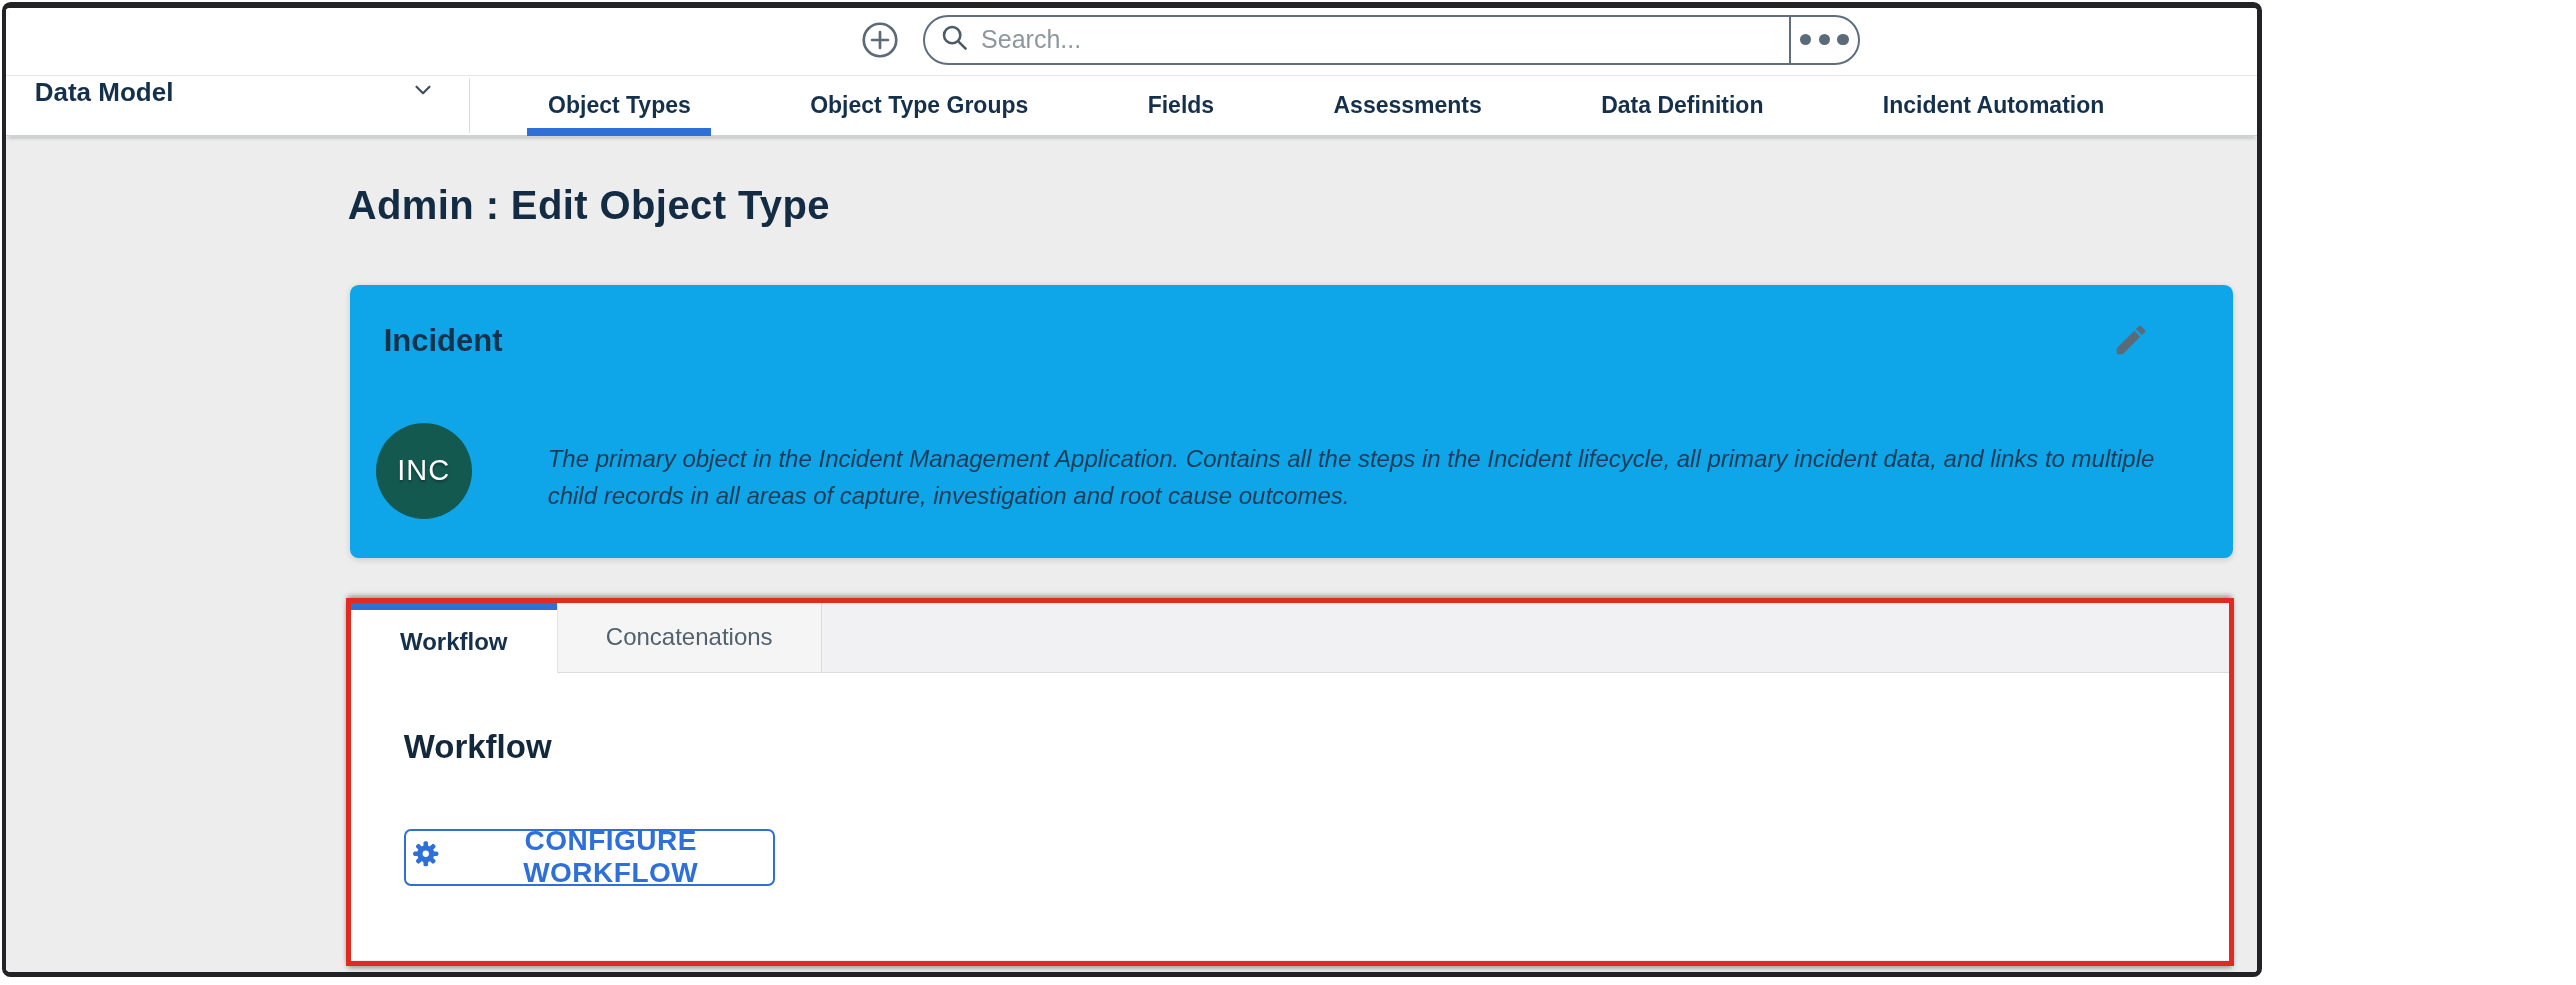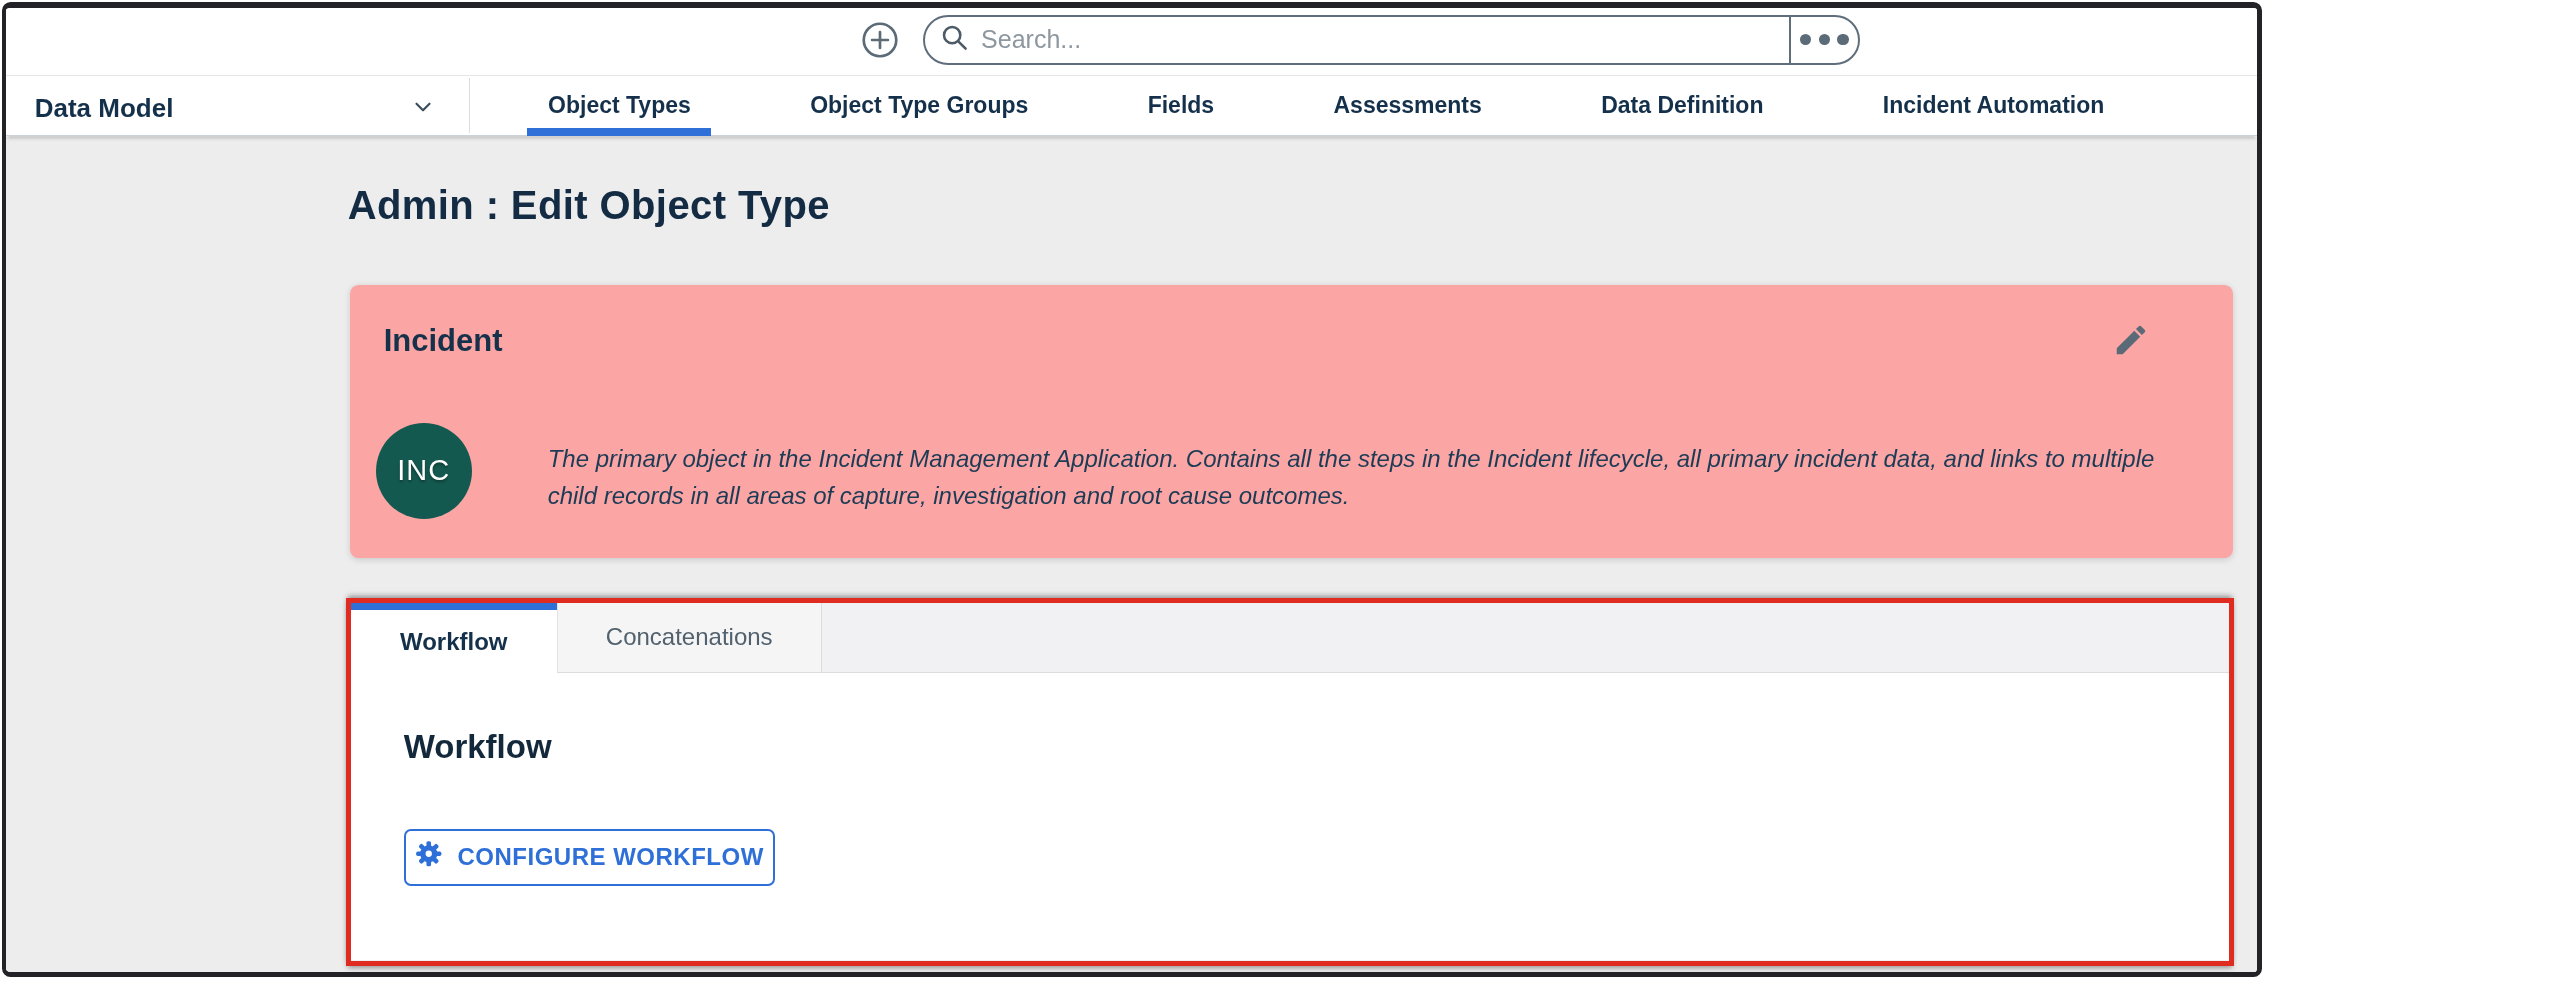--- a/index.html
+++ b/index.html
@@ -39,40 +39,40 @@
   .gear-btn{left:2352px;}
   .help-btn{left:2423px;}
   .user-btn{left:2490px;}
   
   .navrow{
     position:absolute;top:69px;left:0;right:0;height:58px;background:#fff;
     border-bottom:1.7px solid #ccd2d7;box-shadow:0 2.6px 4.3px -0.9px rgba(0,0,0,0.28);
     display:flex;align-items:stretch;z-index:3;
   }
   .context{
-    width:463px;box-sizing:border-box;display:flex;align-items:center;justify-content:space-between;
-    padding:6px 33px 0 29px;cursor:pointer;
+    width:463px;box-sizing:border-box;display:flex;justify-content:space-between;
+    padding:0 33px 0 29px;cursor:pointer;
   }
   .context .ctx-label{font-size:26px;font-weight:700;color:#14304a;}
   .vsep{width:1.7px;background:#d9dde1;margin:1.7px 0;}
   .tabs{display:flex;align-items:stretch;margin-left:40px;gap:80px;}
   .tab{
     position:relative;display:flex;align-items:center;cursor:pointer;
     font-size:23px;font-weight:600;color:#14304a;white-space:nowrap;padding:0 1.7px;margin-left:36px;
   }
   .tab .indicator{position:absolute;left:-19px;right:-19px;bottom:-1.7px;height:8.6px;background:#2e6fd8;}
   
   .main{position:absolute;top:129px;left:0;right:0;bottom:0;background:#ededee;}
   .page-title{
     position:absolute;left:342px;top:46px;margin:0;
     font-size:40px;font-weight:800;color:#132c44;letter-spacing:0.4px;
   }
   .card{
     position:absolute;left:344px;top:148px;width:1883px;height:273px;box-sizing:border-box;
-    background:#fca5a5;border-radius:8.6px;box-shadow:0 1.7px 6.9px rgba(0,0,0,0.14);
+    background:#0ea5e9;border-radius:8.6px;box-shadow:0 1.7px 6.9px rgba(0,0,0,0.14);
   }
   .card-title{position:absolute;left:34px;top:38px;margin:0;font-size:31px;font-weight:700;color:#16324a;}
   .edit-btn{right:83px;top:36px;position:absolute;}
   .avatar{
     position:absolute;left:26px;top:138px;width:96px;height:96px;border-radius:50%;
     background:#14594f;color:#fff;display:flex;align-items:center;justify-content:center;
     font-size:29px;letter-spacing:0.9px;text-shadow:0 1.7px 2.6px rgba(0,0,0,0.35);
   }
   .description{
     position:absolute;left:198px;top:131px;width:1634px;
@@ -95,21 +95,21 @@
   }
   .wf-tab.idle{
     width:265px;background:#f5f5f6;border-left:0.9px solid #e3e3e6;border-right:1.7px solid #dcdcdf;
   }
   .panel{position:relative;height:287px;background:#fff;}
   .panel-heading{position:absolute;left:53px;top:55px;margin:0;font-size:33px;font-weight:700;color:#13293b;}
   .configure-btn{
     position:absolute;left:53px;top:156px;width:371px;height:57px;box-sizing:border-box;
     background:#fff;border:2.6px solid #2e6fd8;border-radius:6.9px;cursor:pointer;
     display:flex;align-items:center;justify-content:center;gap:15.5px;
-    font-family:"Liberation Sans", sans-serif;font-size:24px;font-weight:700;color:#2e6fd8;letter-spacing:0.5px;
+    font-family:"Liberation Sans", sans-serif;font-size:28px;font-weight:700;color:#2e6fd8;letter-spacing:0.5px;
   }
 </style>
 </head>
 <body>
 
 <div class="frame">
 
   <header class="topbar">
 
     <button class="iconbtn plus-btn">

